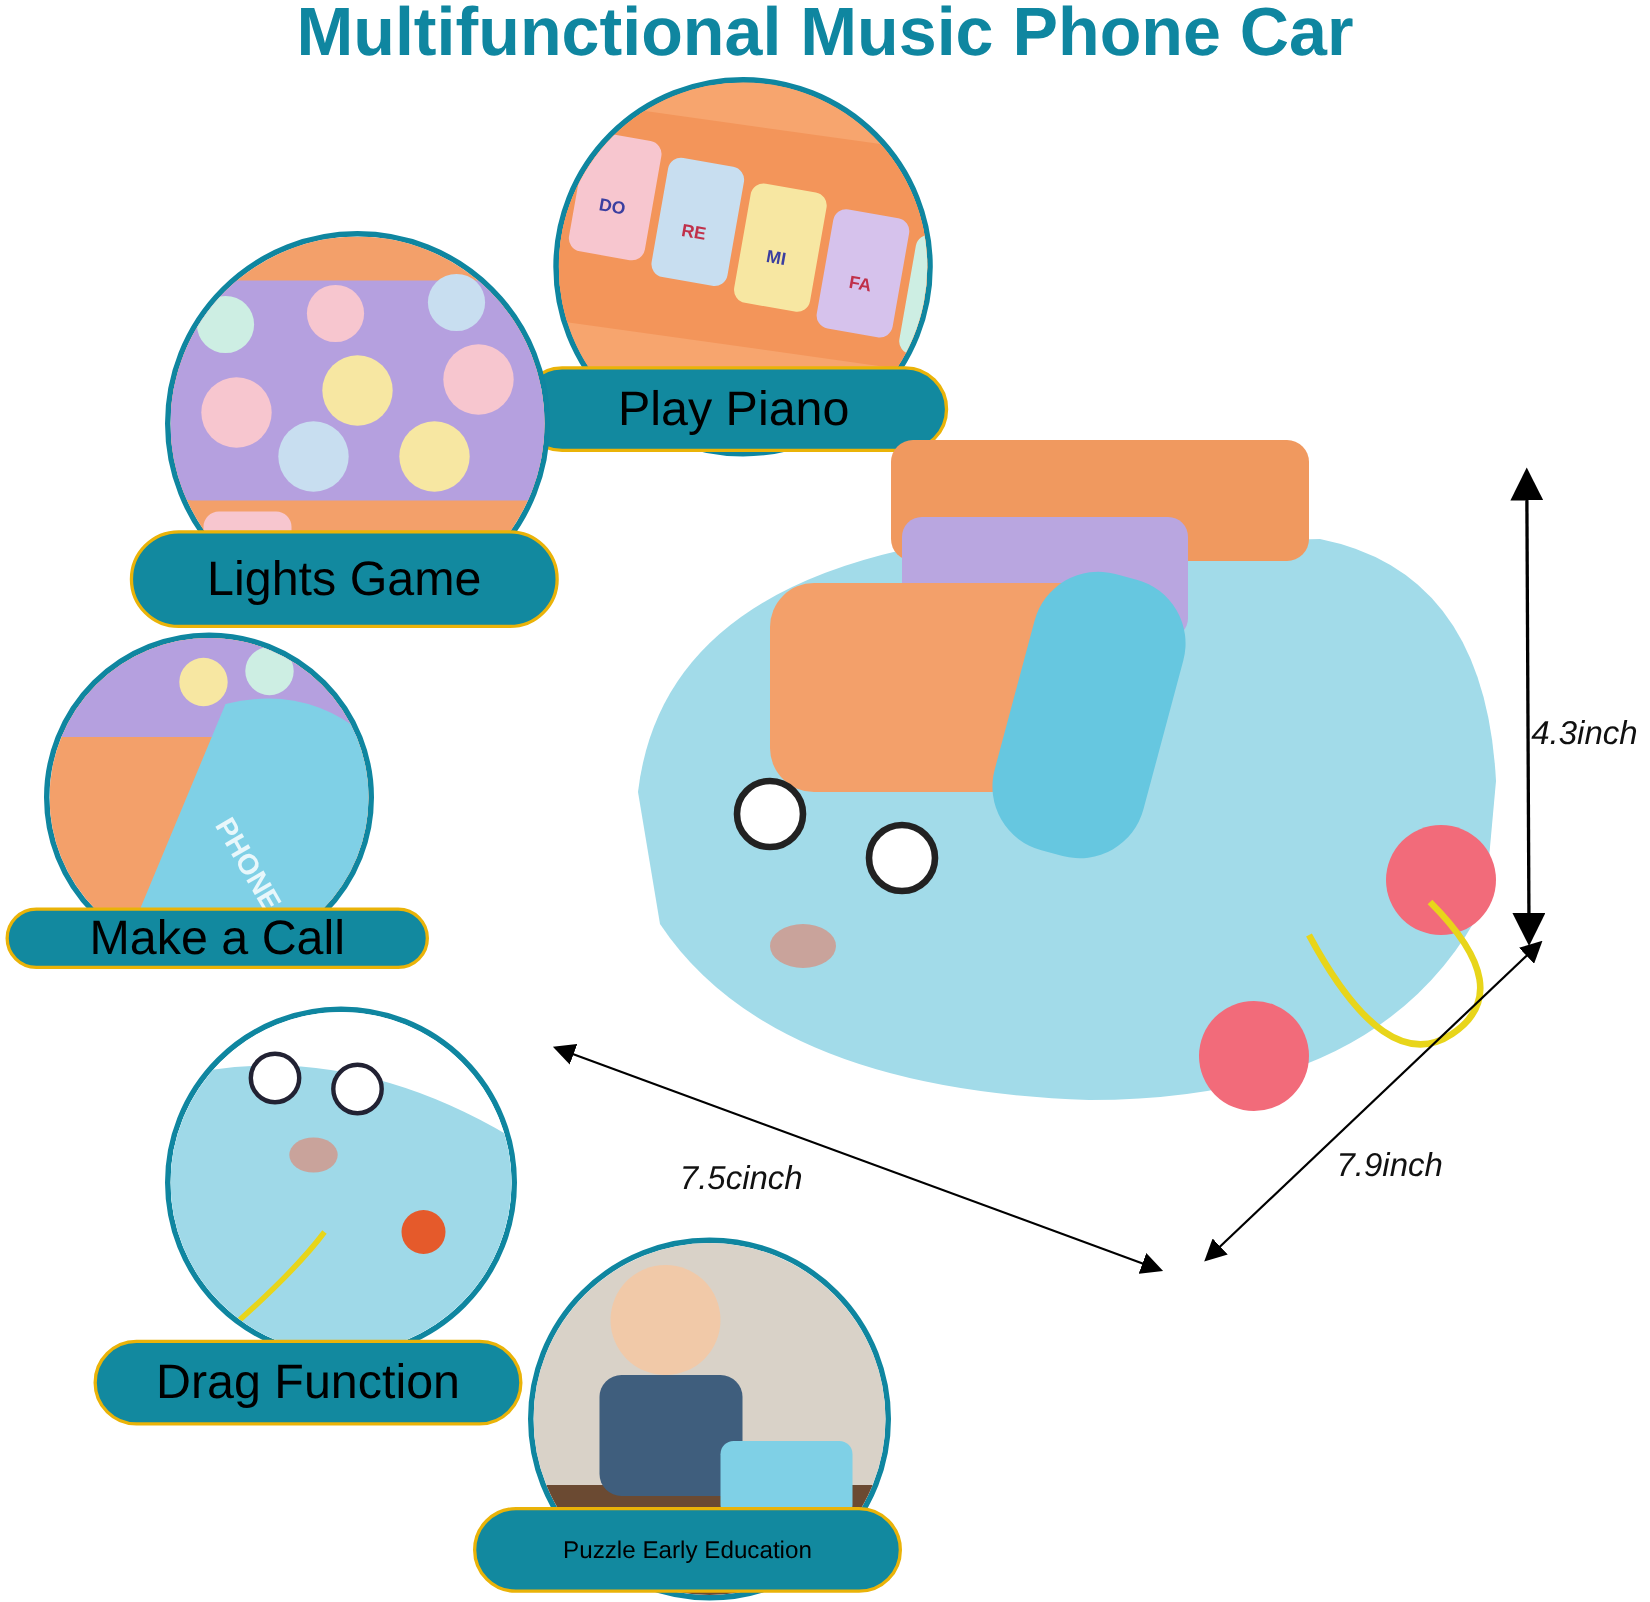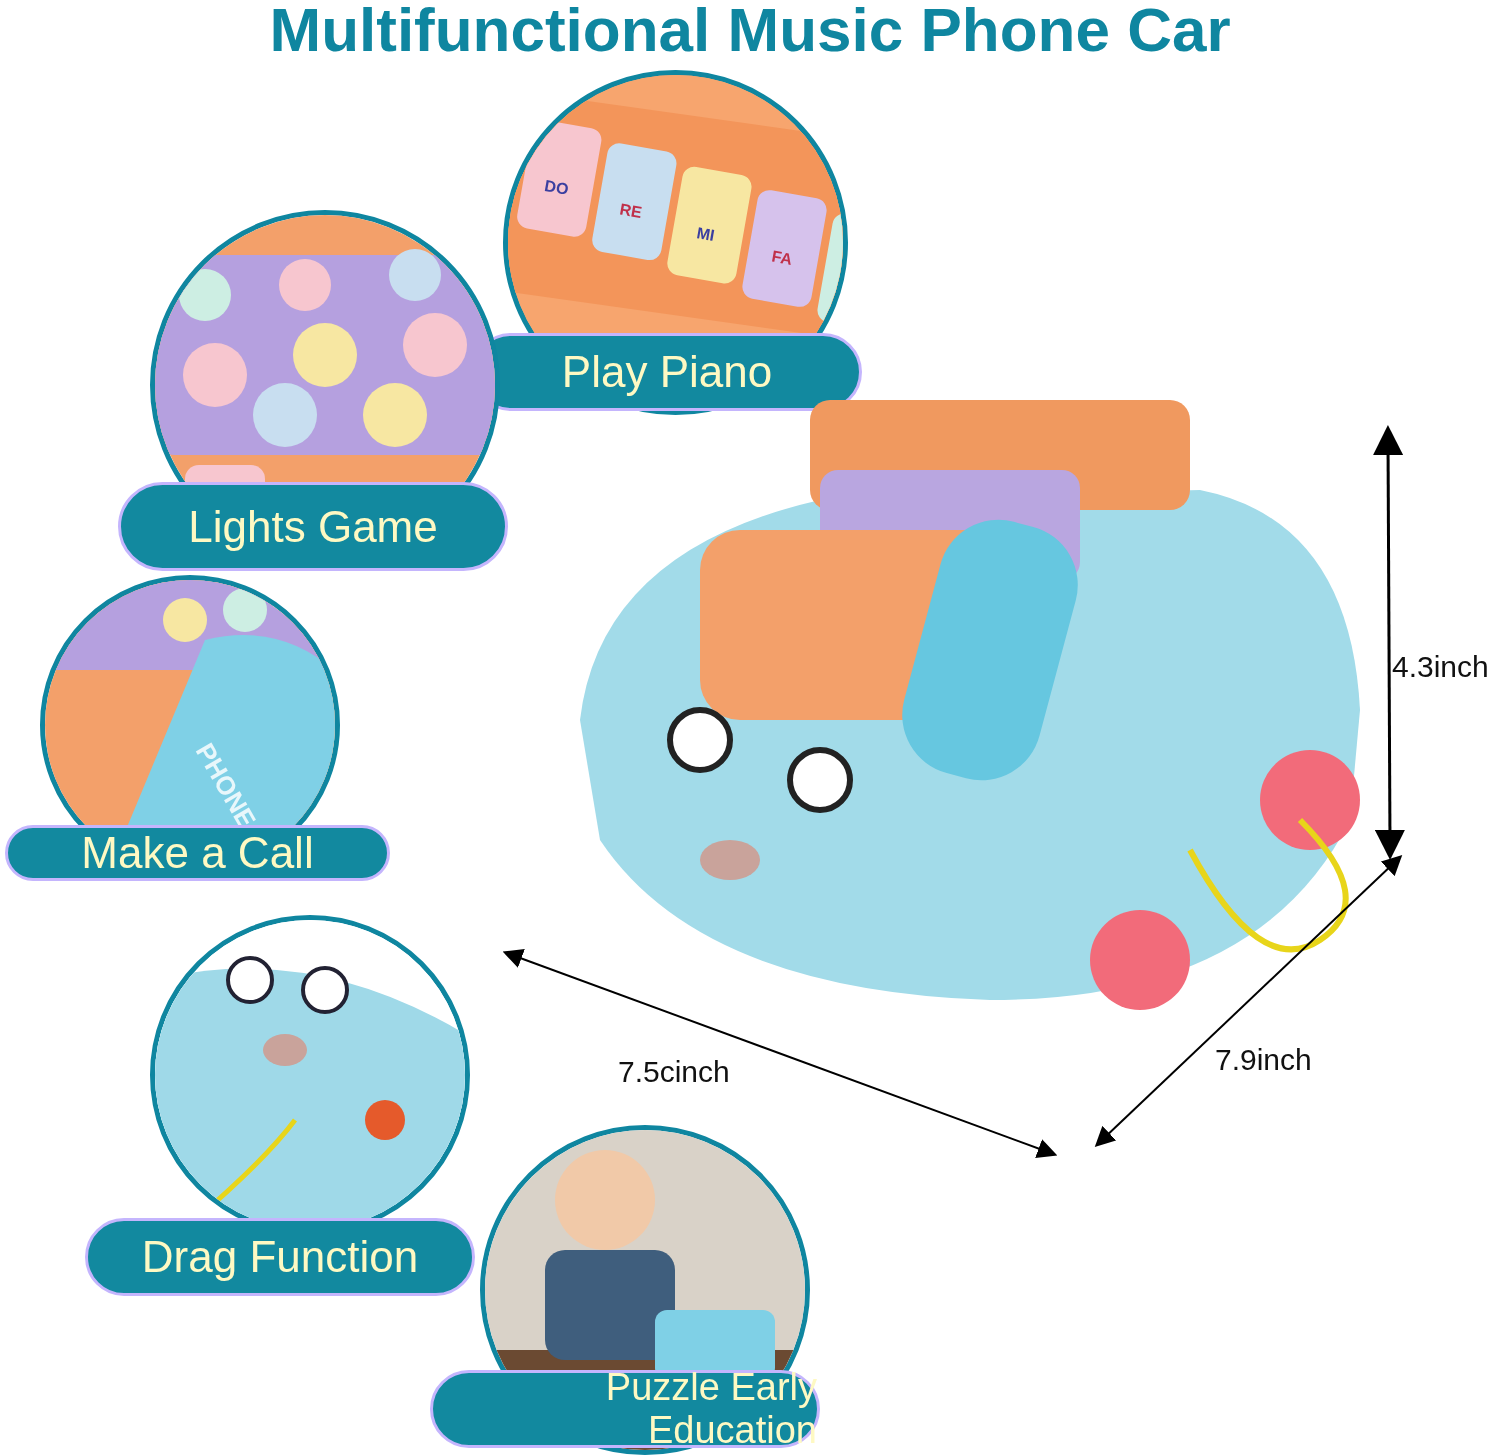--- a/index.html
+++ b/index.html
@@ -1,20 +1,20 @@
 <!DOCTYPE html>
 <html><head>
 <meta charset="utf-8">
 <style>
   html,body{margin:0;padding:0;background:#ffffff;}
   body{width:1500px;height:1456px;position:relative;overflow:hidden;font-family:"Liberation Sans",sans-serif;}
   .title{position:absolute;left:0;top:-6px;width:1500px;text-align:center;font-weight:bold;font-size:62px;color:#0f86a0;letter-spacing:0px;}
   .circle{position:absolute;border-radius:50%;border:5px solid #0f86a0;overflow:hidden;background:#ffffff;box-sizing:border-box;}
-  .pill{position:absolute;background:#12899f;border-radius:50px;color:#fef9c3;display:flex;align-items:center;justify-content:center;font-size:44px;box-sizing:border-box;border:3px solid #c4b5fd;text-align:right;}
-  .dim-label{position:absolute;font-size:30px;color:#111;}
+  .pill{position:absolute;background:#12899f;border-radius:50px;color:#000000;display:flex;align-items:center;justify-content:center;font-size:44px;box-sizing:border-box;border:3px solid #eab308;}
+  .dim-label{position:absolute;font-size:30px;color:#111;font-style:italic;}
   svg{display:block;}
 </style>
 </head>
 <body>
 
 <div class="title">Multifunctional Music Phone Car</div>
 
 <div class="circle" style="left:503px;top:70px;width:345px;height:345px;background:#f7b07c;">
   <svg width="345" height="345" viewBox="0 0 345 345">
     <rect x="0" y="0" width="345" height="345" fill="#f7a56e"></rect>
@@ -81,21 +81,21 @@
 
 <div class="circle" style="left:480px;top:1125px;width:330px;height:330px;">
   <svg width="330" height="330" viewBox="0 0 330 330">
     <rect width="330" height="330" fill="#d9d2c8"></rect>
     <rect x="0" y="220" width="330" height="110" fill="#6b4a32"></rect>
     <circle cx="120" cy="70" r="50" fill="#f1c9a8"></circle>
     <rect x="60" y="120" width="130" height="110" rx="20" fill="#3f5e7d"></rect>
     <rect x="170" y="180" width="120" height="70" rx="12" fill="#7fd0e6"></rect>
   </svg>
 </div>
-<div class="pill" style="left:430px;top:1370px;width:390px;height:78px;font-size:38px;">Puzzle Early Education</div>
+<div class="pill" style="left:430px;top:1370px;width:390px;height:78px;font-size:22px;">Puzzle Early Education</div>
 
 <div style="position:absolute;left:560px;top:380px;width:830px;height:660px;">
   <svg width="830" height="660" viewBox="0 0 830 660">
     <path d="M20 340 Q40 170 260 120 L640 110 Q790 140 800 330 L790 440 Q700 620 430 620 Q140 610 40 460 Z" fill="#a2dbe9"></path>
     <rect x="250" y="20" width="380" height="110" rx="20" fill="#f0995f"></rect>
     <rect x="260" y="90" width="260" height="110" rx="18" fill="#b9a6e0"></rect>
     <rect x="140" y="150" width="310" height="190" rx="40" fill="#f3a06a"></rect>
     <rect x="360" y="140" width="140" height="260" rx="60" fill="#66c7e0" transform="rotate(15 430 270)"></rect>
     <circle cx="140" cy="360" r="30" fill="#ffffff" stroke="#222" stroke-width="6"></circle>
     <circle cx="260" cy="400" r="30" fill="#ffffff" stroke="#222" stroke-width="6"></circle>

